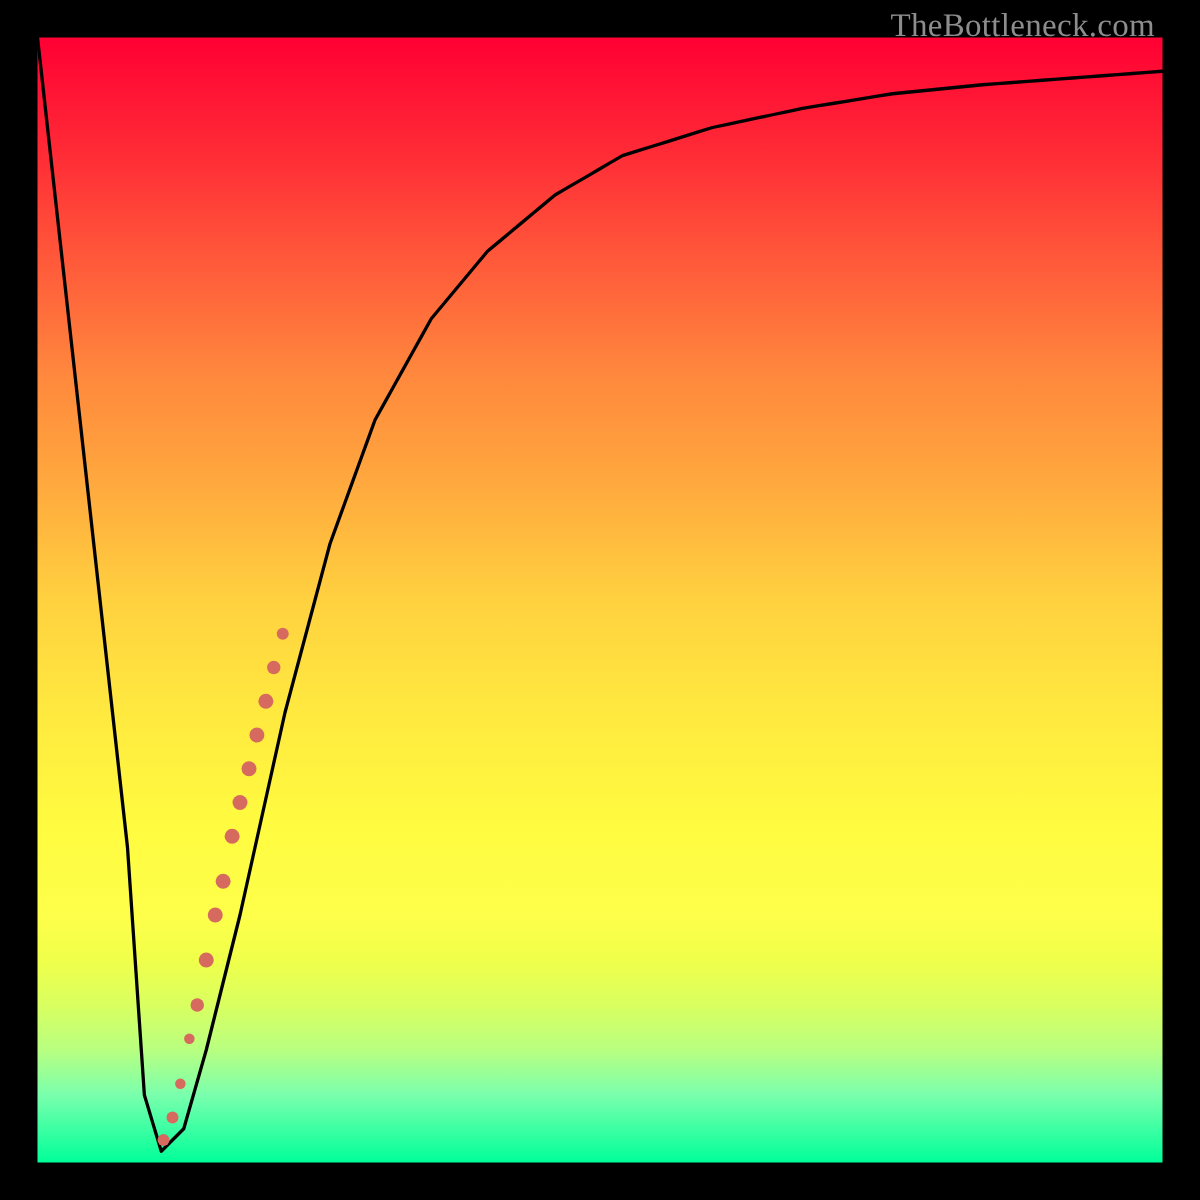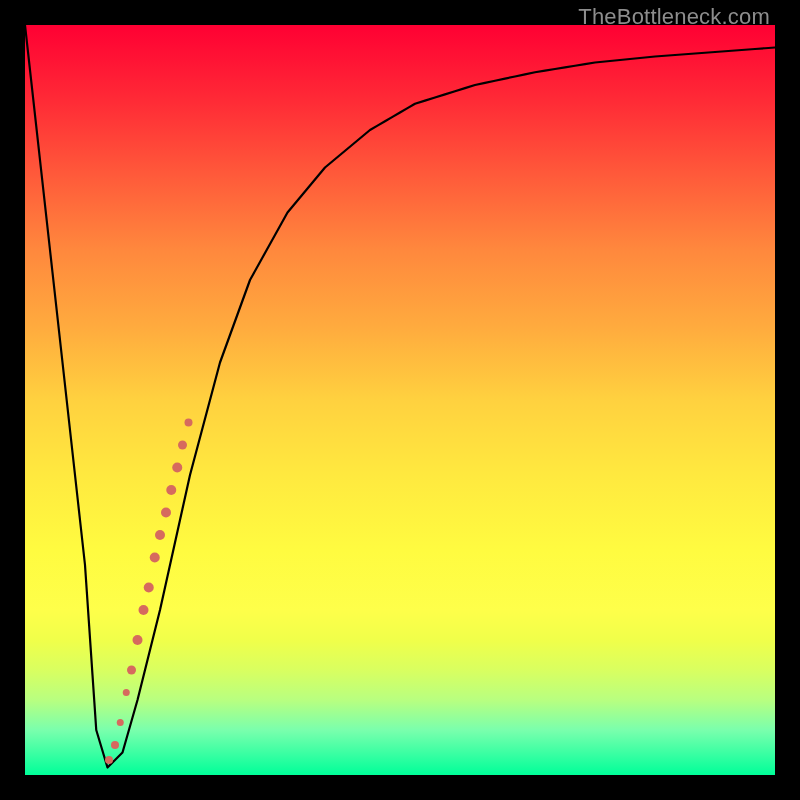--- a/index.html
+++ b/index.html
@@ -27,21 +27,21 @@
       #b8ff80 90%,
       #7affad 94%,
       #00ff99 100%
     );
   }
 
   .watermark {
     position: absolute;
     top: 4px;
     right: 30px;
-    font-family: Liberation Sans, sans-serif;
+    font-family: Liberation Serif, serif;
     font-size: 22px;
     color: #8d8d8d;
     font-weight: 500;
     letter-spacing: 0.2px;
   }
 
   svg.curve-layer {
     position: absolute;
     left: 25px;
     top: 25px;

